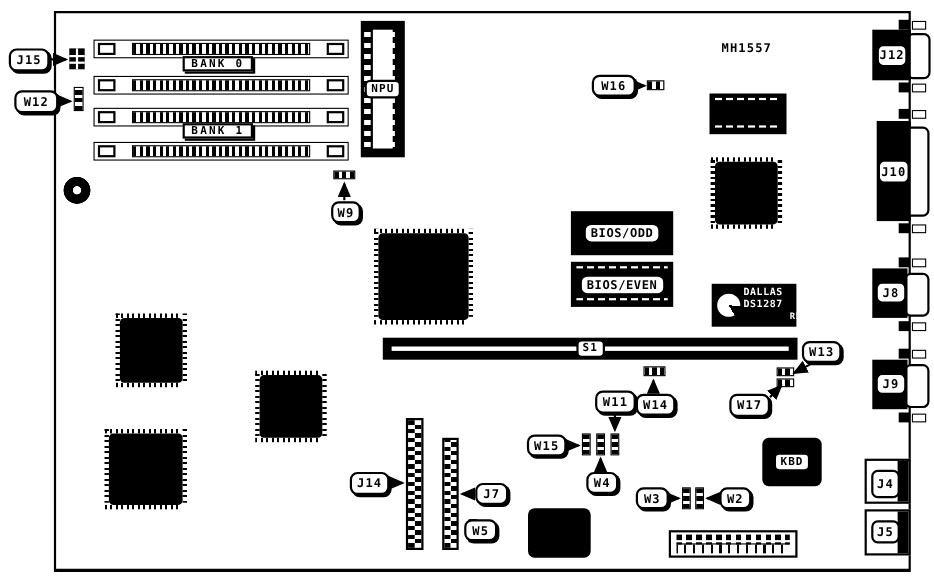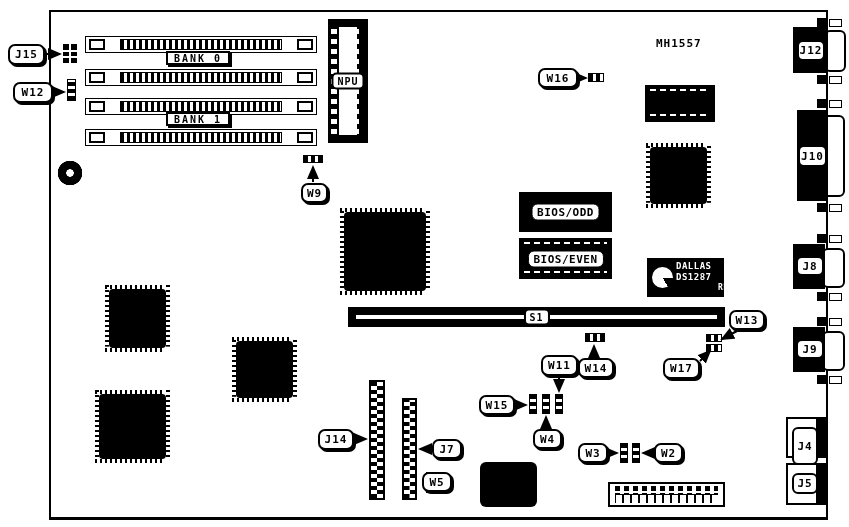--- a/index.html
+++ b/index.html
@@ -207,20 +207,23 @@
   <div class="abs co" style="left:654px;top:443px;width:29px;height:20px">W2</div>
 
   <div class="abs pinhdr" style="left:369px;top:380px;width:16px;height:120px"></div>
   <div class="abs pinhdr" style="left:402px;top:398px;width:15px;height:102px"></div>
   <div class="abs co" style="left:318px;top:429px;width:36px;height:21px">J14</div>
   <div class="abs co" style="left:432px;top:439px;width:30px;height:20px">J7</div>
   <div class="abs jmp-v" style="left:426px;top:472px;width:8px;height:21px"></div>
   <div class="abs co" style="left:422px;top:472px;width:30px;height:20px">W5</div>
 
   <div class="abs plcc" style="left:480px;top:462px;width:57px;height:45px"></div>
+  <div class="abs plcc" style="left:693px;top:398px;width:54px;height:44px">
+    <div class="chip-label">KBD</div>
+  </div>
 
   <div class="abs pwr" style="left:608px;top:482px;width:117px;height:25px"></div>
 
   <div class="abs tab-b" style="left:817px;top:18px;width:10px;height:9px"></div>
   <div class="abs tab-w" style="left:829px;top:19px;width:13px;height:8px"></div>
   <div class="abs port-out" style="left:824px;top:30px;width:22px;height:42px"></div>
   <div class="abs port-blk" style="left:793px;top:27px;width:35px;height:46px"></div>
   <div class="abs port-label" style="left:797px;top:40px;width:28px;height:21px">J12</div>
   <div class="abs tab-b" style="left:817px;top:75px;width:10px;height:9px"></div>
   <div class="abs tab-w" style="left:829px;top:76px;width:13px;height:8px"></div>
@@ -244,21 +247,21 @@
   <div class="abs tab-b" style="left:817px;top:317px;width:10px;height:9px"></div>
   <div class="abs tab-w" style="left:829px;top:318px;width:13px;height:8px"></div>
   <div class="abs port-out" style="left:822px;top:331px;width:23px;height:40px"></div>
   <div class="abs port-blk" style="left:793px;top:327px;width:32px;height:45px"></div>
   <div class="abs port-label" style="left:796px;top:339px;width:28px;height:20px">J9</div>
   <div class="abs tab-b" style="left:817px;top:375px;width:10px;height:9px"></div>
   <div class="abs tab-w" style="left:829px;top:376px;width:13px;height:8px"></div>
 
   <div class="abs iobox" style="left:786px;top:417px;width:42px;height:41px"></div>
   <div class="abs port-blk" style="left:816px;top:419px;width:10px;height:37px"></div>
-  <div class="abs port-label" style="left:792px;top:427px;width:26px;height:38px">J4</div>
+  <div class="abs port-label" style="left:792px;top:427px;width:26px;height:26px">J4</div>
   <div class="abs iobox" style="left:786px;top:463px;width:42px;height:42px"></div>
   <div class="abs port-blk" style="left:816px;top:465px;width:10px;height:38px"></div>
   <div class="abs port-label" style="left:792px;top:473px;width:26px;height:21px">J5</div>
 
   <svg class="overlay" width="849" height="527">
     <defs>
       <marker id="ah" markerWidth="8" markerHeight="8" refX="6" refY="3" orient="auto">
         <path d="M0,0 L7,3 L0,6 Z" fill="#000"></path>
       </marker>
     </defs>

